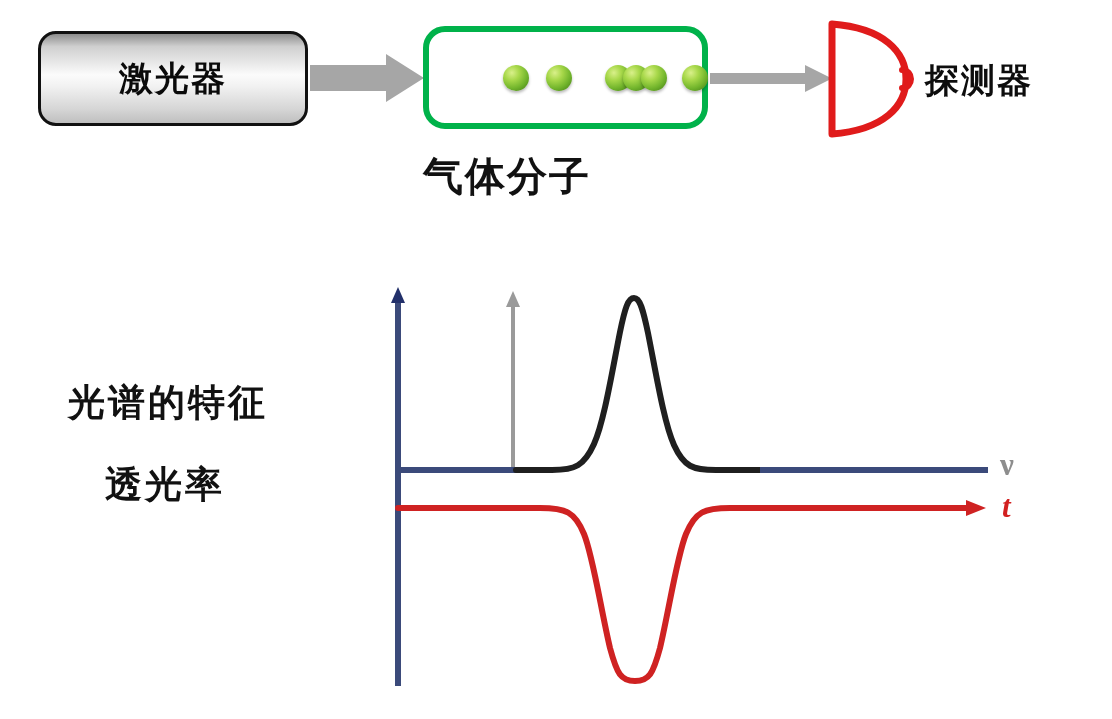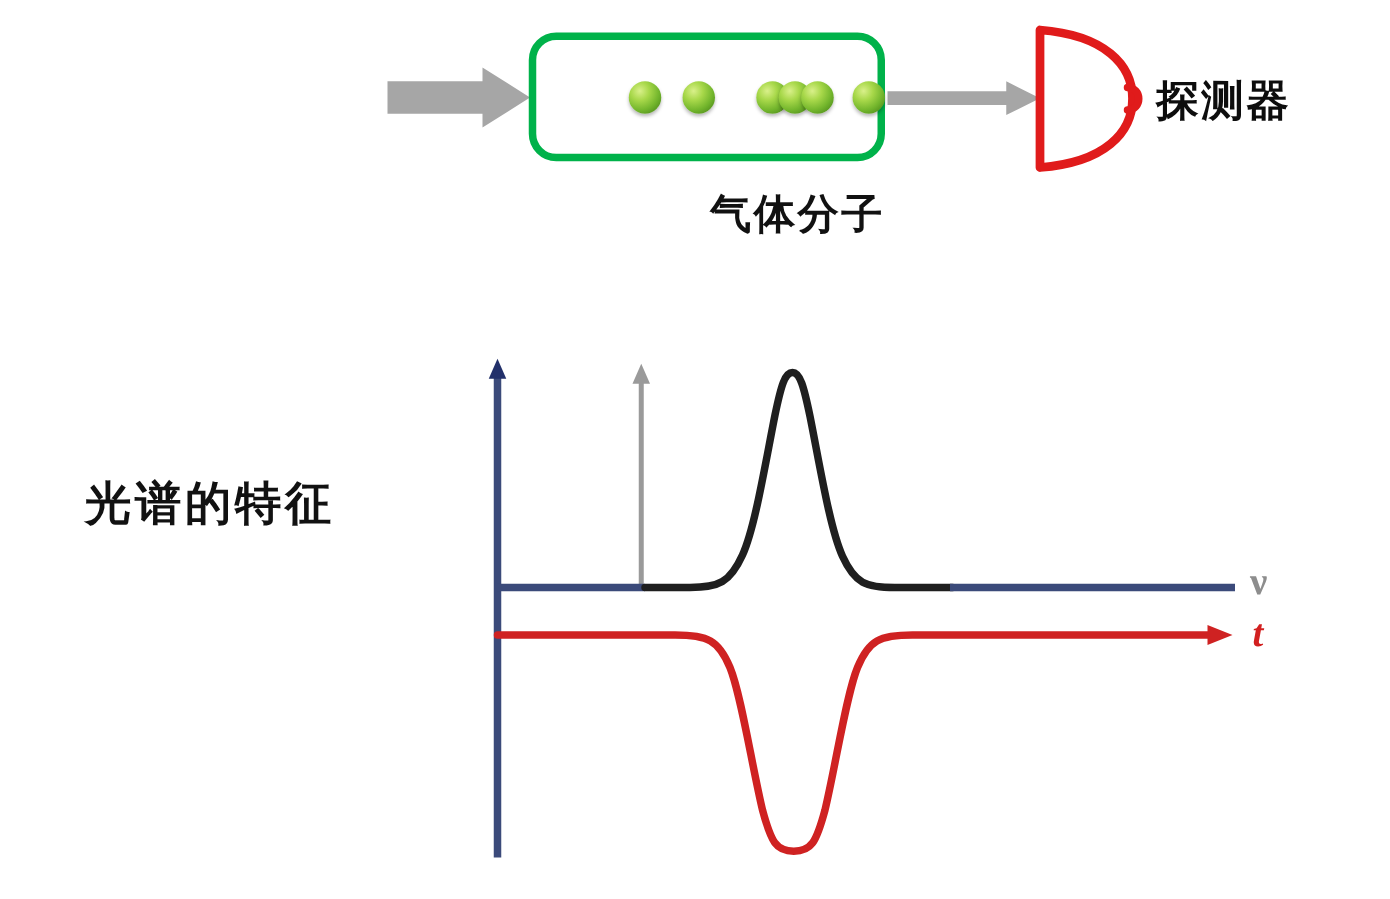--- a/index.html
+++ b/index.html
@@ -72,24 +72,24 @@
         #4e8a1b 88%,
         #3c6e14 100%);
     box-shadow: 0 2px 3px rgba(0,0,0,0.28);
   }
 
   .gas-label {
     position: absolute;
     left: 423px;
     top: 149px;
     width: 285px;
-    text-align: right;
-    font-family: "Liberation Serif", "DejaVu Serif", serif;
-    font-weight: bold;
-    font-size: 33px;
+    text-align: left;
+    font-family: "Liberation Serif", "DejaVu Serif", serif;
+    font-weight: bold;
+    font-size: 40px;
     color: #111111;
     letter-spacing: 2px;
   }
 
   .detector-label {
     position: absolute;
     left: 925px;
     top: 58px;
     font-family: Liberation Sans, sans-serif;
     font-weight: bold;
@@ -142,35 +142,39 @@
     </g>
 
     <g>
       <path d="M 832 24 L 832 134 M 832 24 C 884 28 906 52 906 79
                C 906 106 884 130 832 134" fill="none" stroke="#e01b1b" stroke-width="7" stroke-linecap="round" stroke-linejoin="round"></path>
 
       <path d="M 902 70 C 914 70 914 88 902 88" fill="none" stroke="#e01b1b" stroke-width="6" stroke-linecap="round"></path>
     </g>
   </svg>
 
+  <div class="laser-box">
+    <span class="laser-label">激光器</span>
+  </div>
 
   <div class="cell-box">
     <span class="molecule" style="left:74px;  top:33px;"></span>
     <span class="molecule" style="left:117px; top:33px;"></span>
     <span class="molecule" style="left:176px; top:33px;"></span>
     <span class="molecule" style="left:194px; top:33px;"></span>
     <span class="molecule" style="left:212px; top:33px;"></span>
     <span class="molecule" style="left:253px; top:33px;"></span>
   </div>
 
   <div class="gas-label">气体分子</div>
 
   <div class="detector-label">探测器</div>
 
   <div class="chart-caption cap-1">光谱的特征</div>
+  <div class="chart-caption cap-2">透光率</div>
 
   <svg id="plot-svg" width="1112" height="719" viewBox="0 0 1112 719">
 
     <g>
       <line x1="398" y1="296" x2="398" y2="686" stroke="#3b4a7a" stroke-width="6"></line>
       <path d="M 398 287 L 405 303 L 391 303 Z" fill="#22306a"></path>
     </g>
 
     <g>
       <line x1="513" y1="470" x2="513" y2="302" stroke="#9a9a9a" stroke-width="4"></line>

